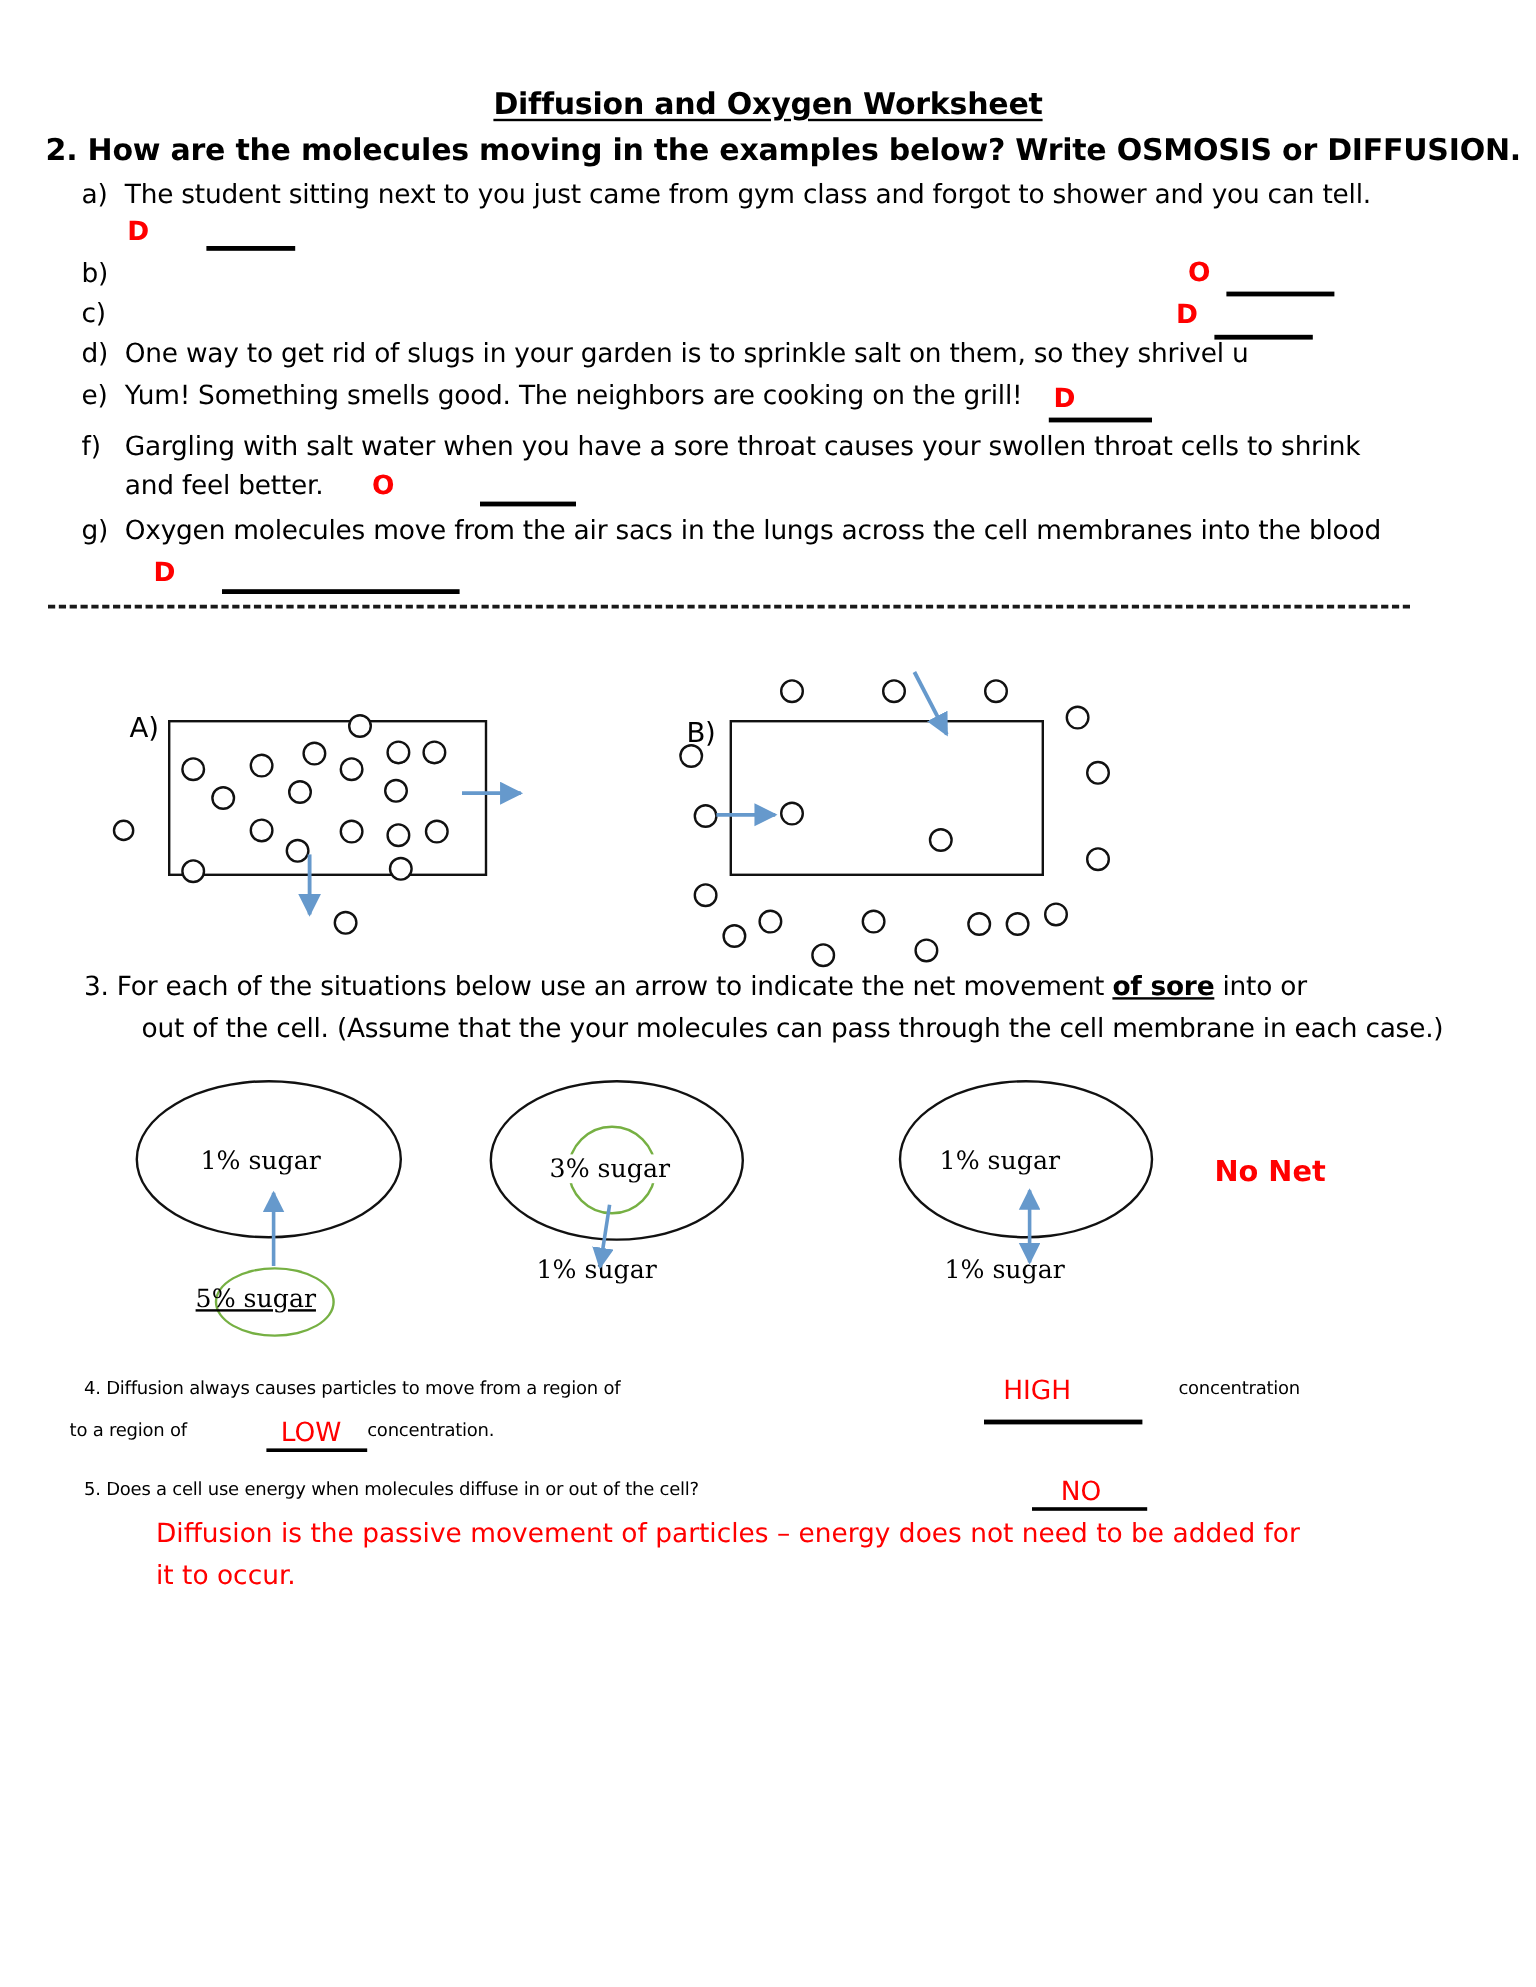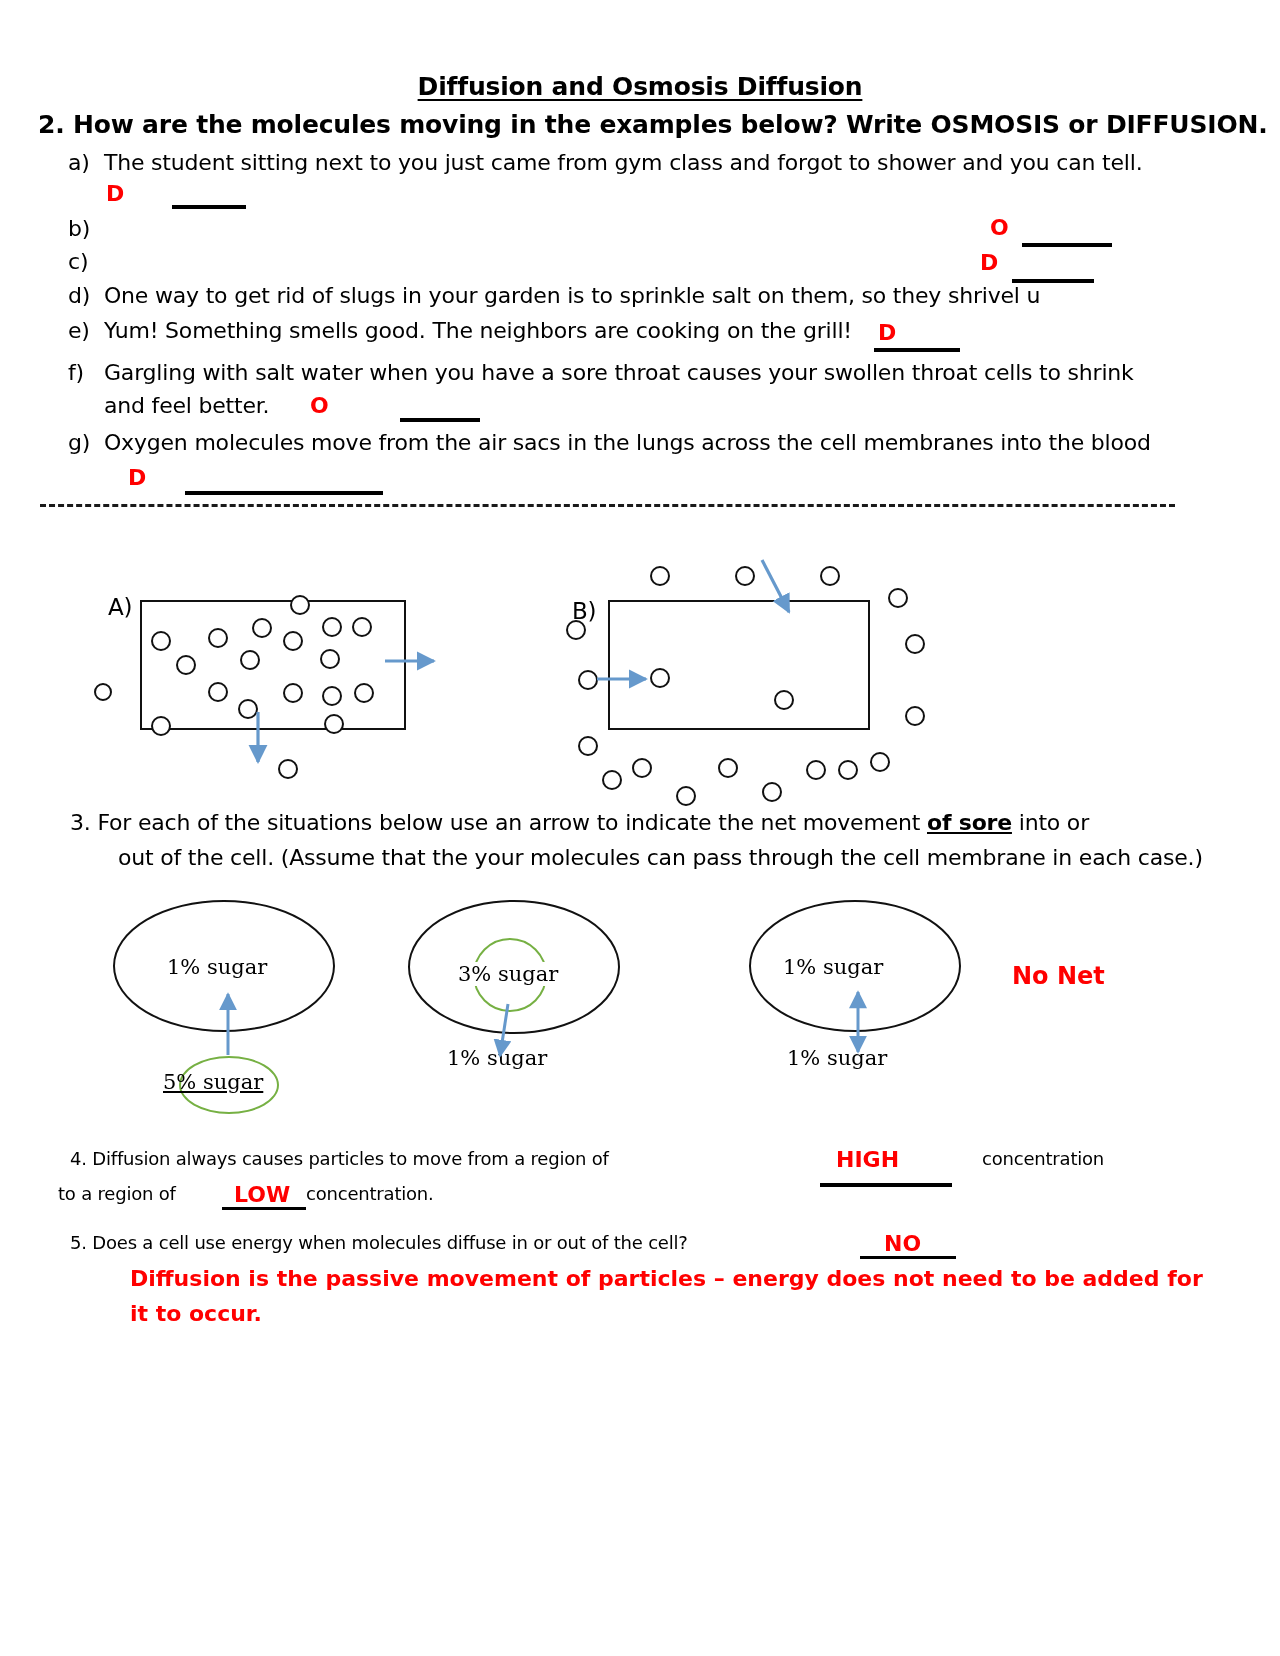--- a/index.html
+++ b/index.html
@@ -138,45 +138,45 @@
     left: 1012px; top: 962px;
     color: #ff0000;
     font-size: 24px;
     font-weight: 600;
     white-space: nowrap;
   }
 
   
   .qline {
     position: absolute;
-    font-size: 18px;
+    font-size: 15px;
     white-space: nowrap;
   }
   .answer-note {
     position: absolute;
     color: #ff0000;
     font-size: 22px;
-    font-weight: 700;
+    font-weight: 400;
     white-space: nowrap;
   }
 
   svg.overlay {
     position: absolute;
     left: 0; top: 0;
     width: 1280px;
     height: 1656px;
     pointer-events: none;
   }
 </style>
 </head>
 <body>
 
 <div class="page">
 
-  <div id="title" class="hand">Diffusion and Osmosis Diffusion</div>
+  <div id="title" class="hand">Diffusion and Oxygen Worksheet</div>
 
   <div id="q1-stem" class="hand">2.  How are the molecules moving in the examples below? Write OSMOSIS or DIFFUSION.</div>
 
   <div class="q1-marker hand" style="left:68px; top:150px;">a)</div>
   <div class="q1-item hand" style="left:104px; top:150px;">The student sitting next to you just came from gym class and forgot to shower and you can tell.</div>
   <div class="ans-red" style="left:106px; top:181px;">D</div>
   <div class="blank" style="left:172px; top:205px; width:74px;"></div>
 
   <div class="q1-marker hand" style="left:68px; top:216px;">b)</div>
   <div class="ans-red" style="left:990px; top:215px;">O</div>

